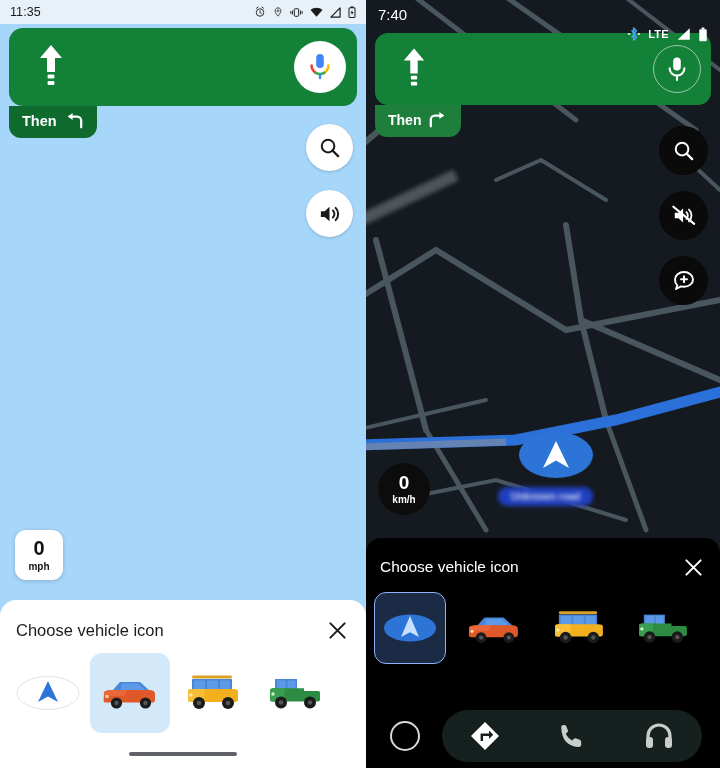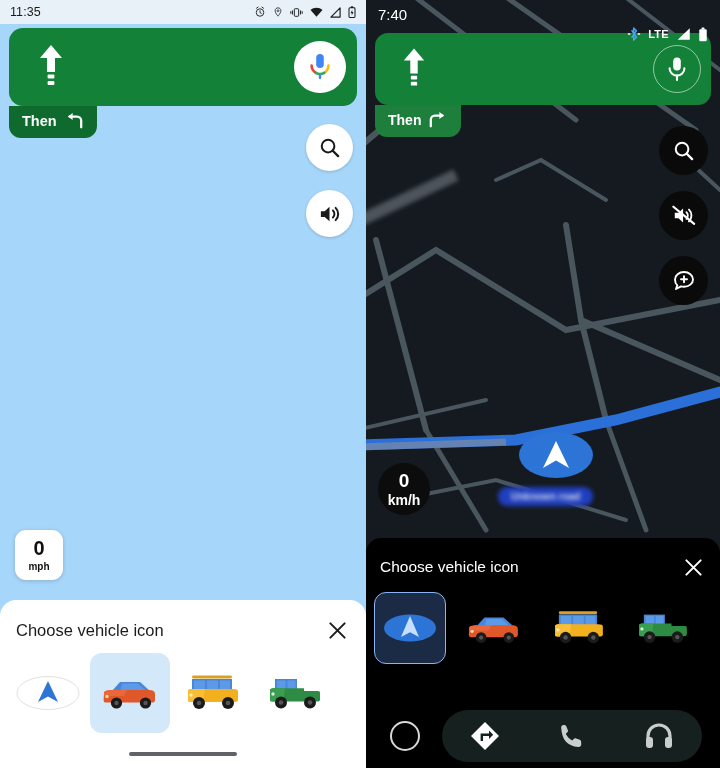--- a/index.html
+++ b/index.html
@@ -164,21 +164,21 @@
   .side-btn-right.b3 { top:256px; }
 
   .speed-dark {
     position:absolute; left:12px; top:463px;
     width:52px; height:52px; border-radius:50%;
     background:#0c0c0c;
     display:flex; flex-direction:column; align-items:center; justify-content:center;
     z-index:4;
   }
   .speed-dark .v { font-size:19px; font-weight:700; color:#fff; line-height:1; }
-  .speed-dark .u { font-size:14px; font-weight:700; color:#fff; margin-top:2px; }
+  .speed-dark .u { font-size:10px; font-weight:700; color:#fff; margin-top:2px; }
 
   .puck {
     position:absolute; left:153px; top:432px;
     width:74px; height:46px; border-radius:50%;
     background:#2C74D6;
     display:flex; align-items:center; justify-content:center;
     z-index:4;
   }
   .road-label {
     position:absolute; left:132px; top:487px;

